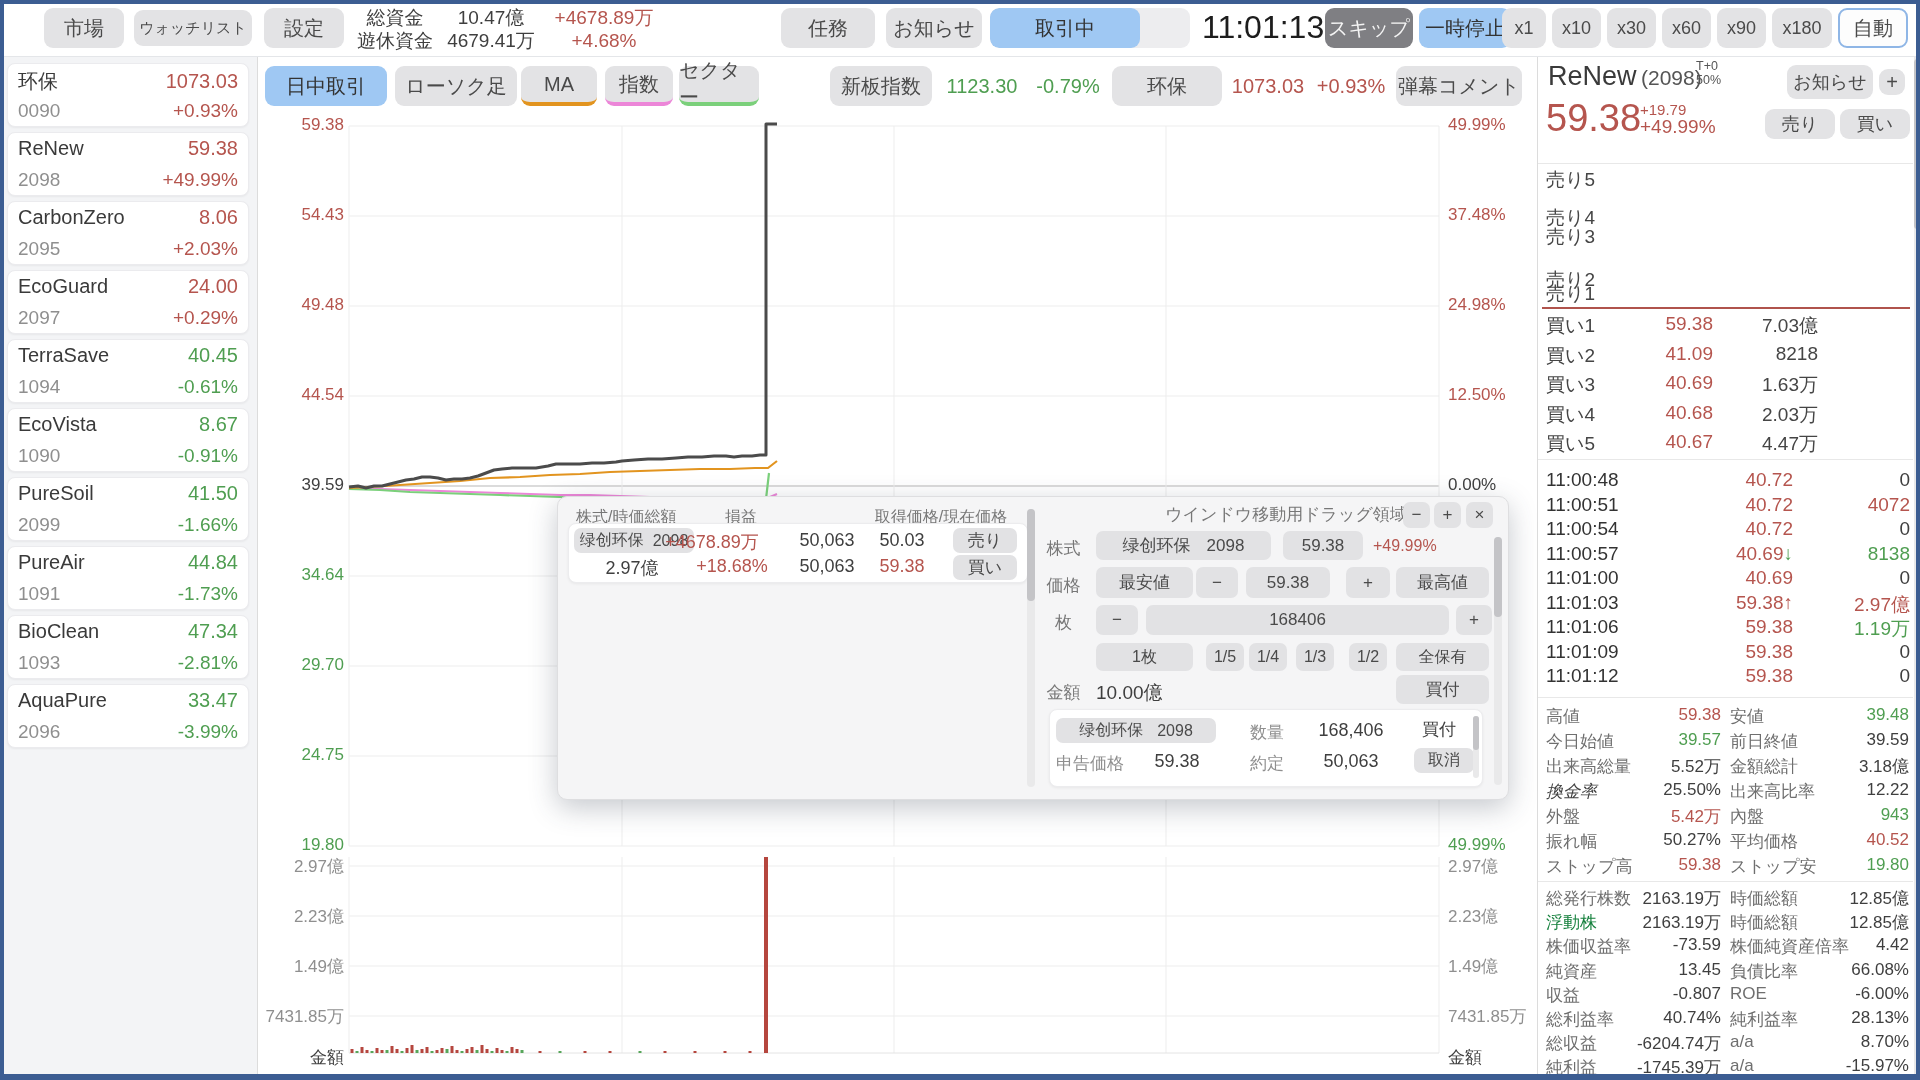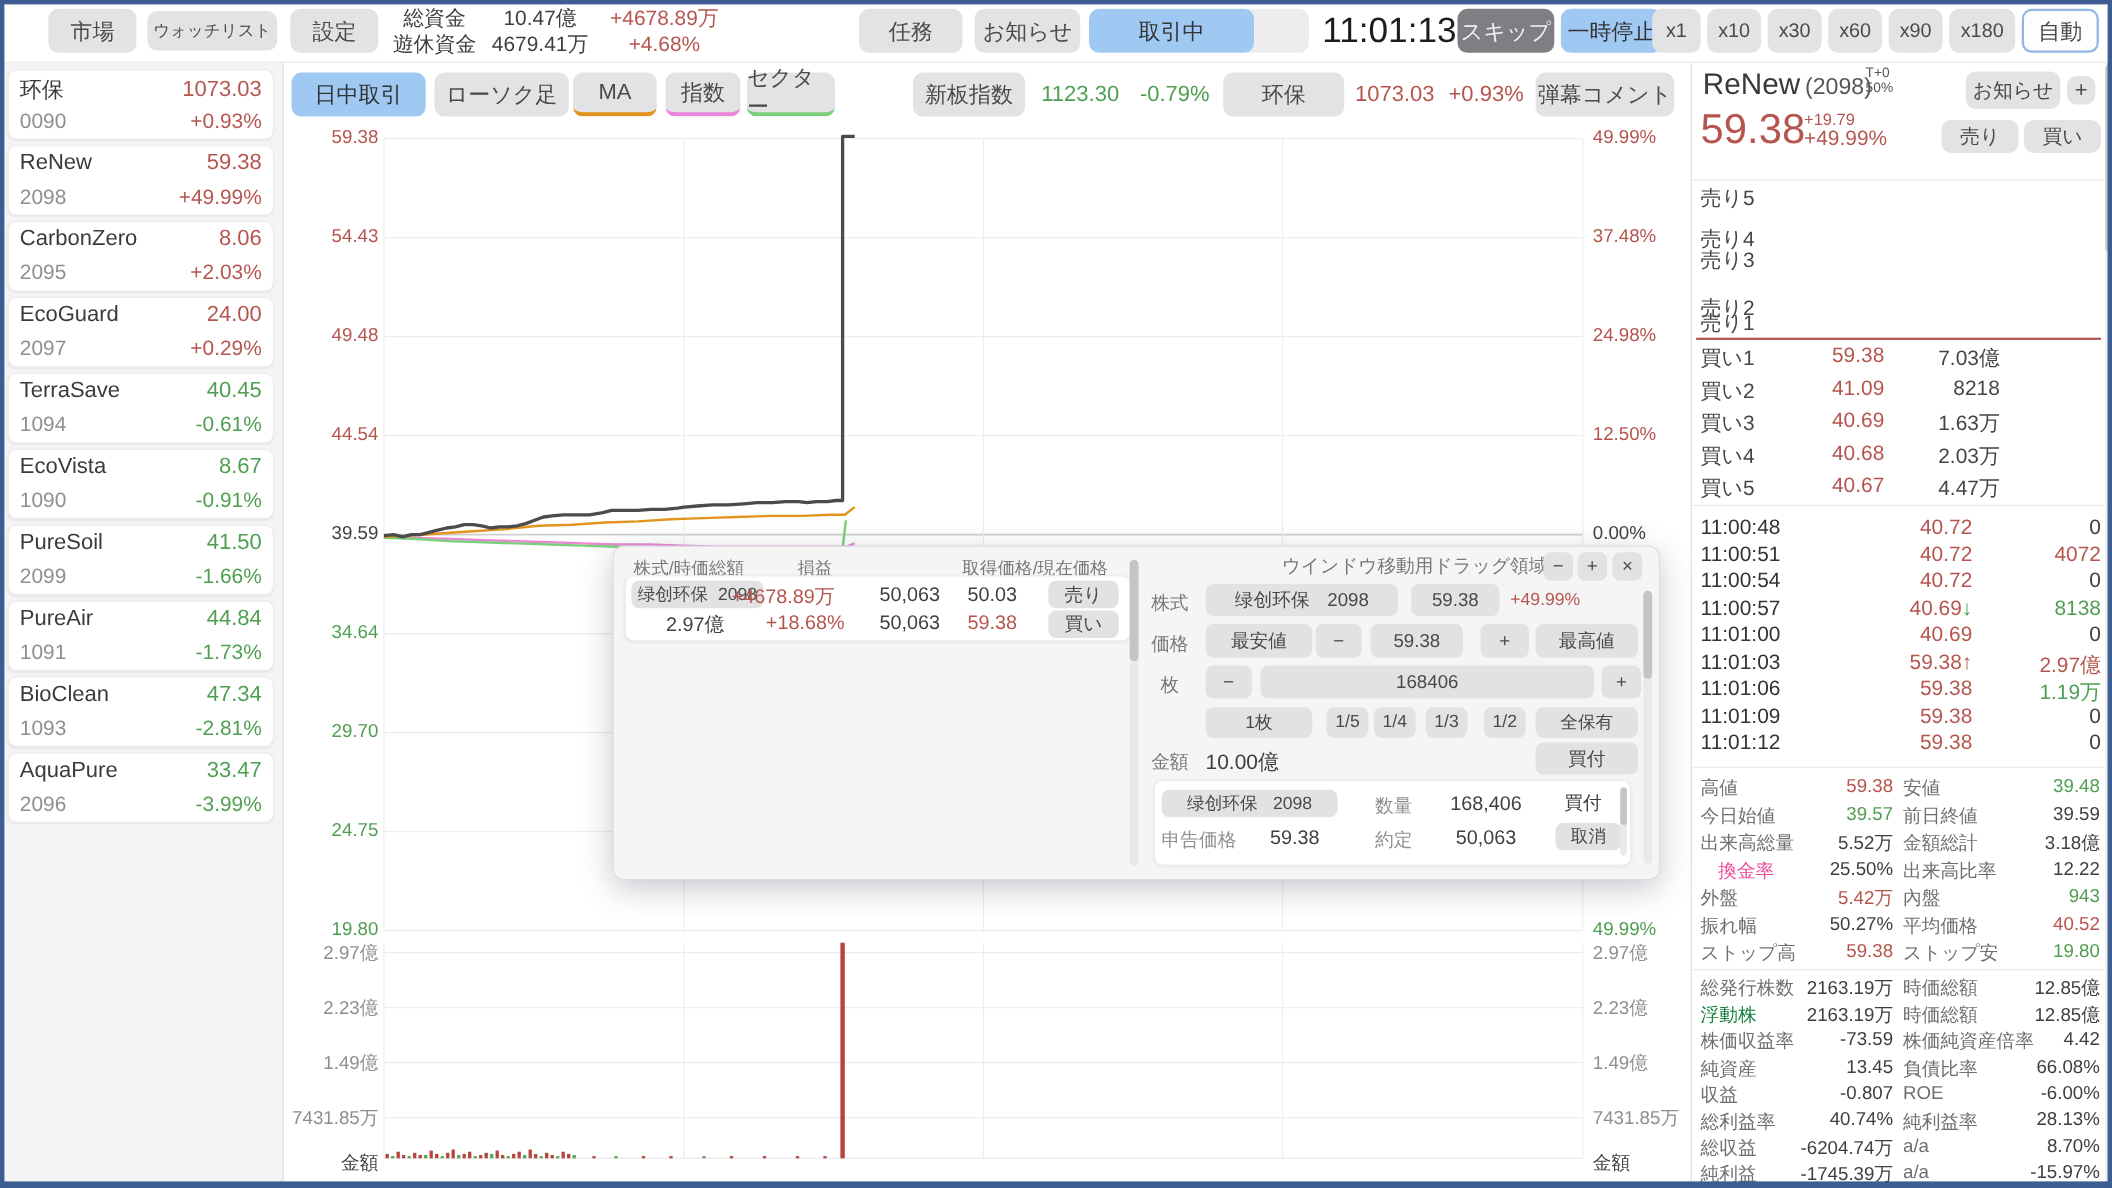--- a/index.html
+++ b/index.html
@@ -520,21 +520,21 @@
           <div style="position: absolute; left: 192px; color: rgb(111, 111, 111);">前日終値</div>
           <div class="dark" style="position: absolute; left: 251px; width: 120px; text-align: right;">39.59</div>
         </div>
         <div style="position: absolute; left: 0px; top: 698px; width: 375px; height: 25px; font-size: 17px;">
           <div style="position: absolute; left: 8px; color: rgb(111, 111, 111);">出来高総量</div>
           <div class="dark" style="position: absolute; left: 63px; width: 120px; text-align: right;">5.52万</div>
           <div style="position: absolute; left: 192px; color: rgb(111, 111, 111);">金額総計</div>
           <div class="dark" style="position: absolute; left: 251px; width: 120px; text-align: right;">3.18億</div>
         </div>
         <div style="position: absolute; left: 0px; top: 723px; width: 375px; height: 25px; font-size: 17px;">
-          <div style="position: absolute; left: 24px; color: #ec4899;">換金率</div>
+          <div style="position: absolute; left: 8px; color: #404040; font-style: italic;">換金率</div>
           <div class="dark" style="position: absolute; left: 63px; width: 120px; text-align: right;">25.50%</div>
           <div style="position: absolute; left: 192px; color: rgb(111, 111, 111);">出来高比率</div>
           <div class="dark" style="position: absolute; left: 251px; width: 120px; text-align: right;">12.22</div>
         </div>
         <div style="position: absolute; left: 0px; top: 748px; width: 375px; height: 25px; font-size: 17px;">
           <div style="position: absolute; left: 8px; color: rgb(111, 111, 111);">外盤</div>
           <div class="red" style="position: absolute; left: 63px; width: 120px; text-align: right;">5.42万</div>
           <div style="position: absolute; left: 192px; color: rgb(111, 111, 111);">內盤</div>
           <div class="green" style="position: absolute; left: 251px; width: 120px; text-align: right;">943</div>
         </div>

